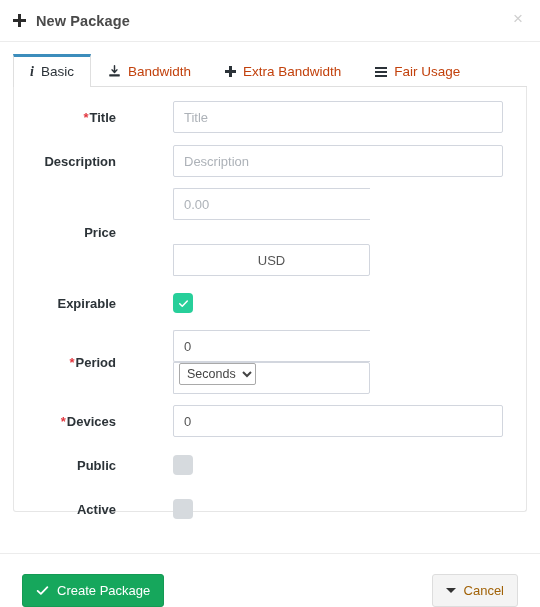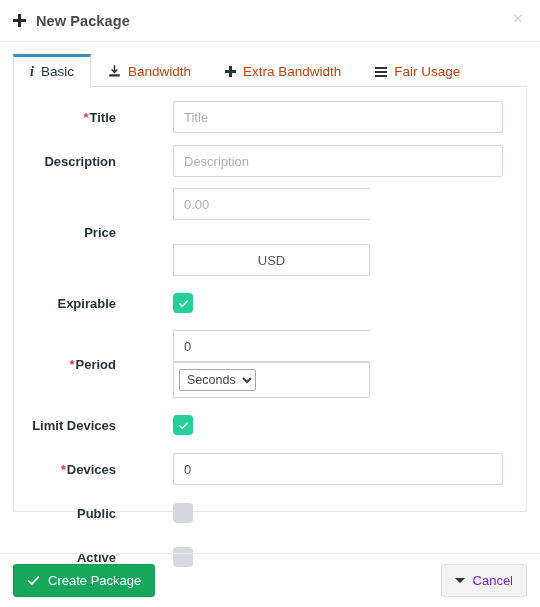--- a/index.html
+++ b/index.html
@@ -227,22 +227,22 @@
     color: #555;
     border-radius: 0 2px 2px 0;
     margin-top: 24px;
   }
   .addon-select {
     height: 32px;
     box-sizing: border-box;
     border: 1px solid #d2d6de;
     background: #fff;
     display: flex;
-    align-items: center;
-    padding: 17px 5px;
+    align-items: flex-start;
+    padding: 0 5px;
     border-radius: 0 2px 2px 0;
     border-left: 1px solid #d2d6de;
   }
   select.mini-select {
     font-family: "Liberation Sans", sans-serif;
     font-size: 12.5px;
     color: #444;
     border: 1px solid #a9a9a9;
     border-radius: 2px;
     background: #fff;
@@ -277,23 +277,23 @@
   }
   .cbox.checked .tick { display: block; }
 
   
   .footer-spacer { flex: 1 1 auto; }
   .modal-footer {
     border-top: 1px solid #ececec;
     height: 54px;
     flex: 0 0 auto;
     display: flex;
-    align-items: center;
+    align-items: flex-end;
     justify-content: space-between;
-    padding: 0 13px;
+    padding: 0 22px;
     box-sizing: border-box;
   }
   .btn {
     font-family: "Liberation Sans", sans-serif;
     font-size: 13px;
     border-radius: 3px;
     cursor: pointer;
     display: inline-flex;
     align-items: center;
     gap: 8px;
@@ -303,21 +303,21 @@
   }
   .btn-success {
     background: #16a75c;
     border: 1px solid #149a54;
     color: #fff;
     font-weight: normal;
   }
   .btn-default {
     background: #f4f4f4;
     border: 1px solid #ddd;
-    color: #6d28d9;
+    color: #a16207;
   }
   .check-glyph { width: 13px; height: 13px; display:block; }
   .caret-down {
     width: 0; height: 0;
     border-left: 5px solid transparent;
     border-right: 5px solid transparent;
     border-top: 5px solid #333;
     display: block;
   }
 </style>
@@ -412,30 +412,20 @@
           <input class="form-control w-period" type="text" value="0" style="">
           <span class="addon-select">
             <select class="mini-select">
               <option>Seconds</option>
             </select>
           </span>
         </div>
       </div>
     </div>
 
-    <div class="form-row">
-      <div class="form-label">Limit Devices</div>
-      <div class="field">
-        <span class="cbox checked">
-          <svg class="tick" viewBox="0 0 16 16" aria-hidden="true">
-            <path d="M2.5 8.4 L6.2 12 L13.5 4.4" stroke="#ffffff" stroke-width="2.2" fill="none" stroke-linecap="round" stroke-linejoin="round"></path>
-          </svg>
-        </span>
-      </div>
-    </div>
 
     <div class="form-row">
       <div class="form-label">
         <span class="req">*</span><span>Devices</span>
       </div>
       <div class="field">
         <input class="form-control w-devices" type="text" value="0" style="">
       </div>
     </div>
 

